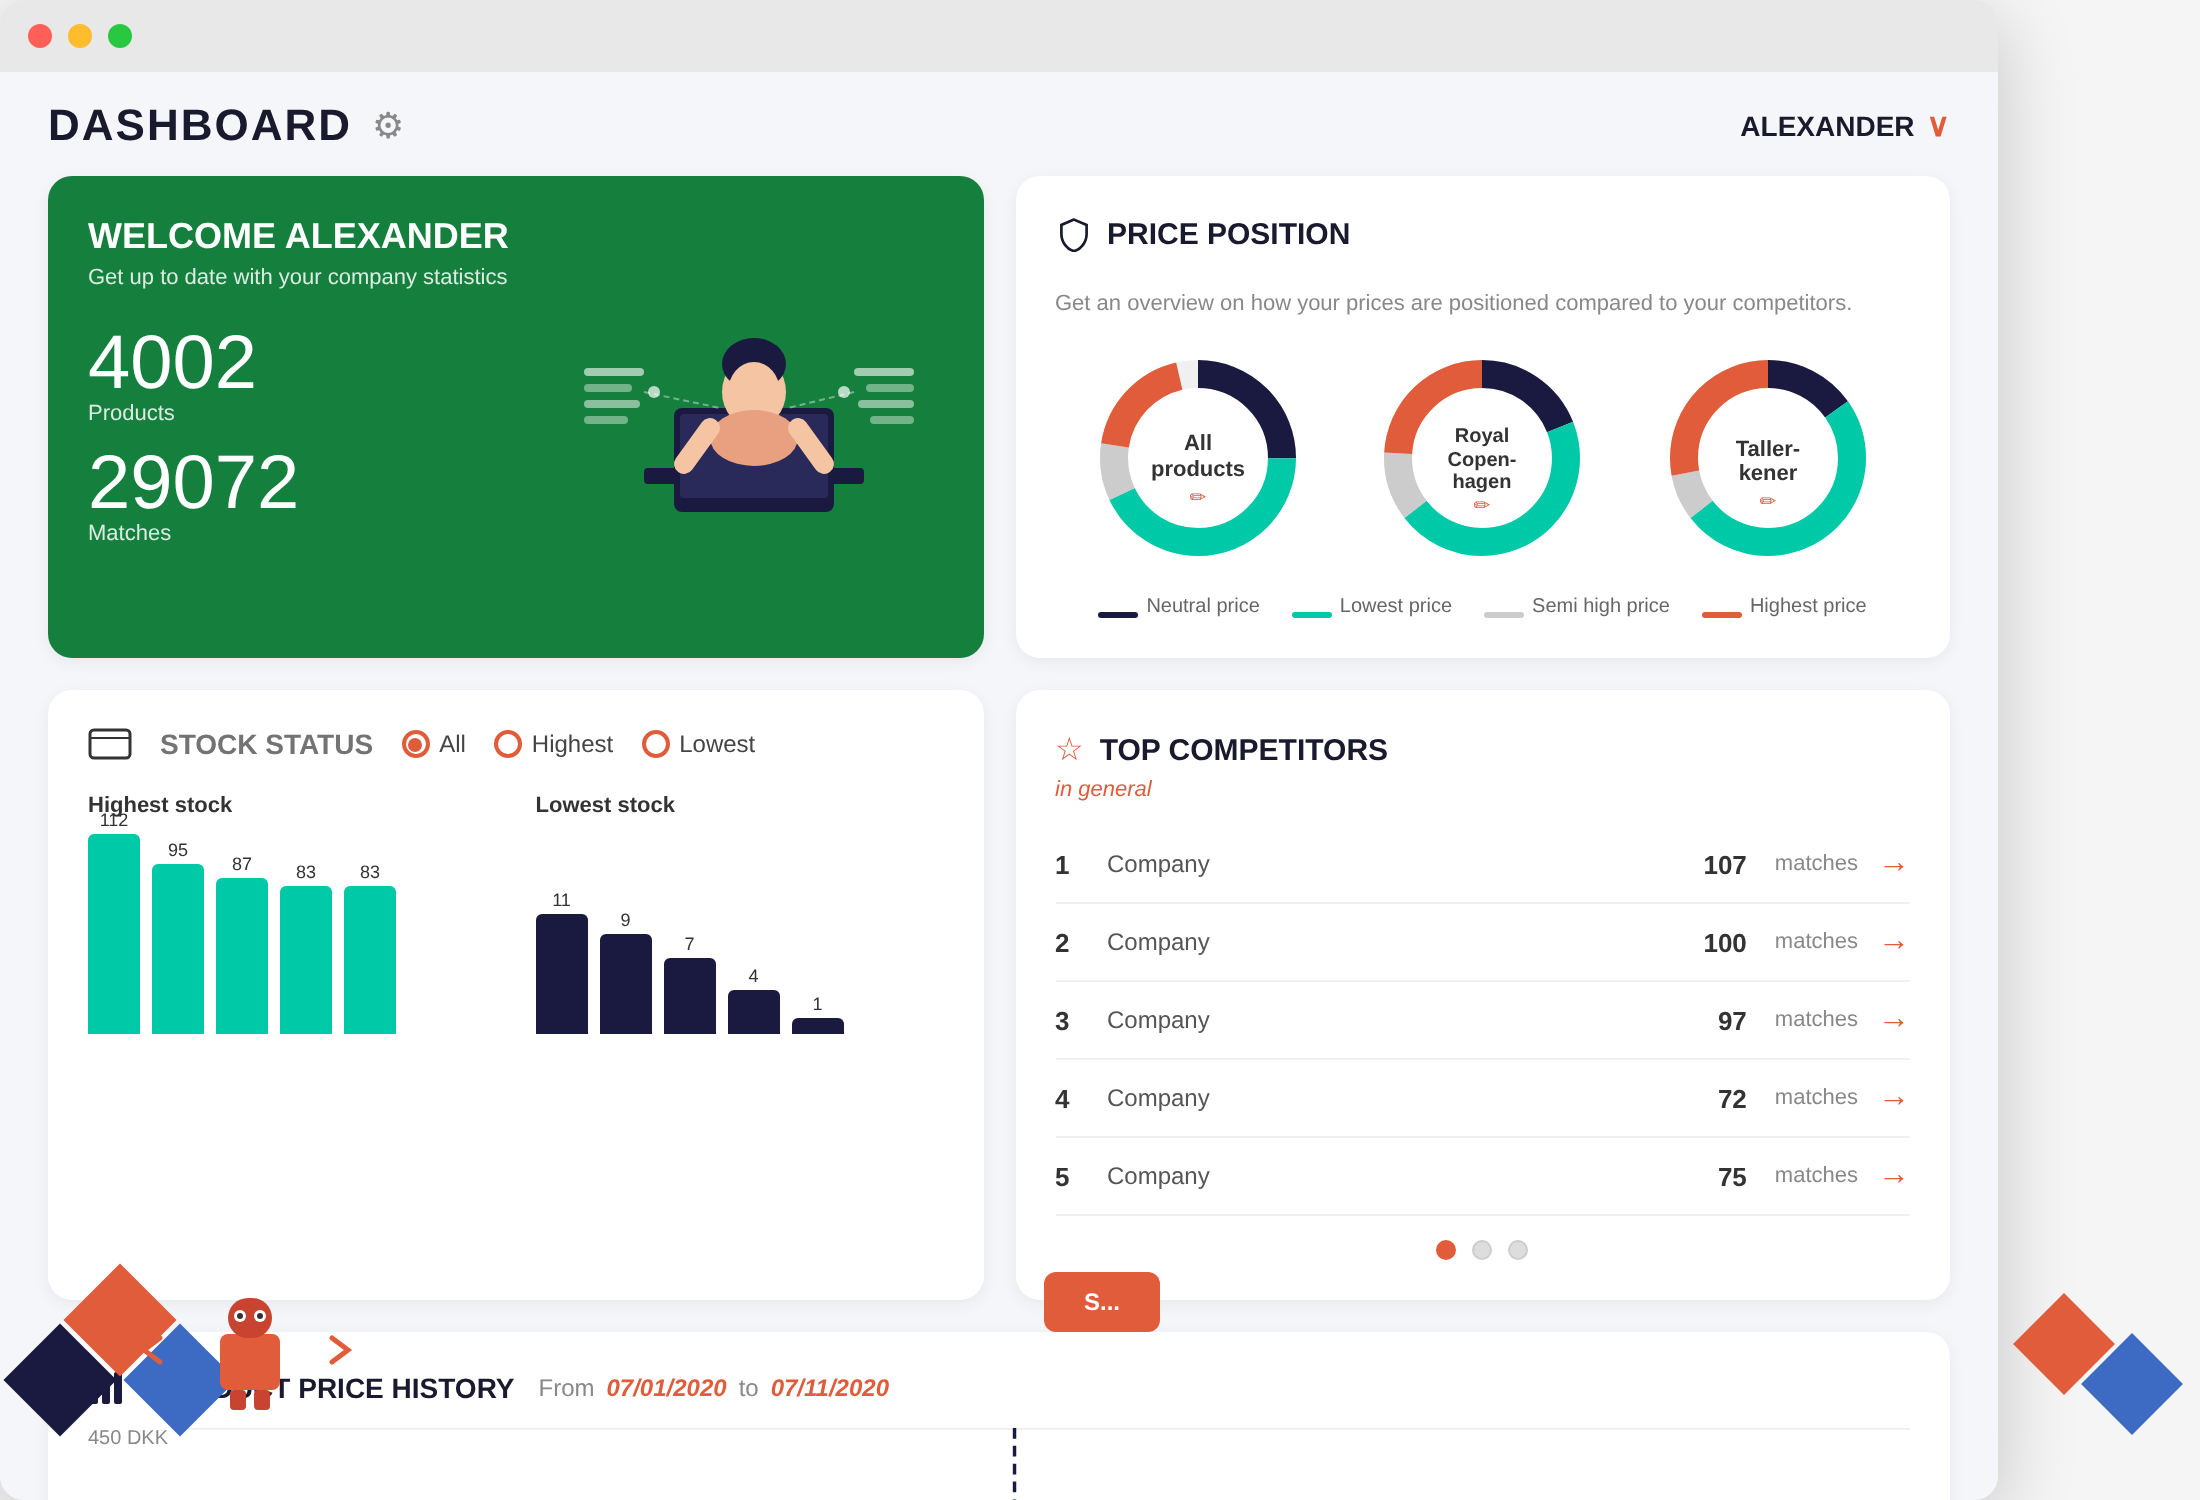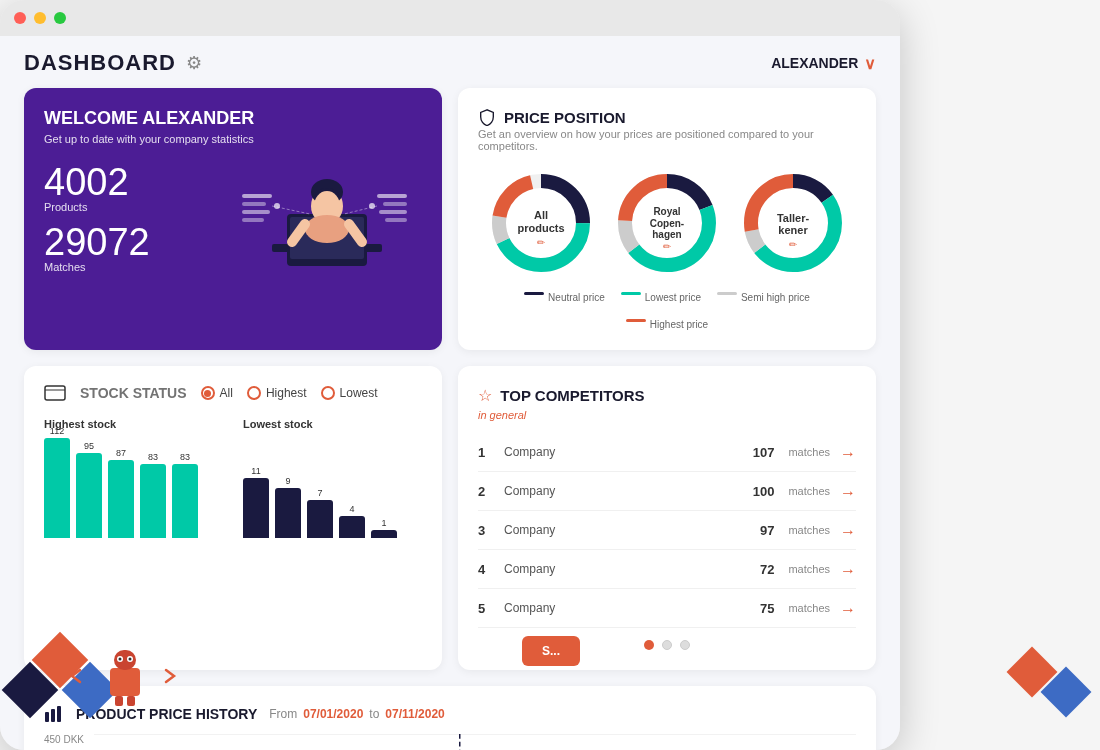--- a/index.html
+++ b/index.html
@@ -7,24 +7,24 @@
       font-family: -apple-system, BlinkMacSystemFont, 'Segoe UI', sans-serif;
       background: #f5f5f5;
       width: 1100px;
       height: 750px;
       overflow: hidden;
       position: relative;
     }
 
     
     .window {
-      width: 900px;
+      width: 999px;
       height: 750px;
       background: #f0f0f0;
-      border-radius: 24px;
+      border-radius: 12px;
       overflow: hidden;
       box-shadow: 0 10px 40px rgba(0,0,0,0.2);
       display: flex;
       flex-direction: column;
     }
     .titlebar {
       background: #e8e8e8;
       height: 36px;
       display: flex;
       align-items: center;
@@ -94,21 +94,21 @@
     .card {
       background: #fff;
       border-radius: 12px;
       padding: 20px;
       box-shadow: 0 2px 8px rgba(0,0,0,0.06);
       overflow: hidden;
     }
 
     
     .welcome-card {
-      background: #4c1d95;
+      background: #15803d;
       color: white;
       position: relative;
       overflow: hidden;
     }
     .welcome-title {
       font-size: 18px;
       font-weight: 700;
       margin-bottom: 4px;
     }
     .welcome-subtitle {
@@ -133,21 +133,21 @@
       transform: translateY(-50%);
       width: 200px;
       height: 170px;
     }
 
     
     .price-card-header {
       display: flex;
       align-items: center;
       gap: 8px;
-      margin-bottom: 2px;
+      margin-bottom: 20px;
     }
     .price-card-title {
       font-size: 15px;
       font-weight: 700;
       color: #1a1a2e;
     }
     .price-subtitle {
       font-size: 11px;
       color: #888;
       margin-bottom: 16px;
@@ -164,21 +164,21 @@
       align-items: center;
     }
     .legend-row {
       display: flex;
       justify-content: center;
       gap: 16px;
       flex-wrap: wrap;
     }
     .legend-item {
       display: flex;
-      align-items: flex-start;
+      align-items: flex-end;
       gap: 4px;
       font-size: 10px;
       color: #666;
     }
     .legend-dot {
       width: 20px;
       height: 3px;
       border-radius: 2px;
     }
 
@@ -347,21 +347,21 @@
       font-weight: 700;
       color: #1a1a2e;
     }
     .date-range {
       font-size: 12px;
       color: #888;
       display: flex;
       gap: 6px;
       align-items: center;
     }
-    .date-val { color: #e05c3a; font-weight: 600; }
+    .date-val { color: #e05c3a; font-weight: 600; font-style: italic; }
     .flexi-badge {
       background: white;
       border-radius: 8px;
       padding: 8px 14px;
       display: flex;
       flex-direction: column;
       align-items: flex-end;
       box-shadow: 0 2px 8px rgba(0,0,0,0.1);
     }
     .shield-icon-svg {

